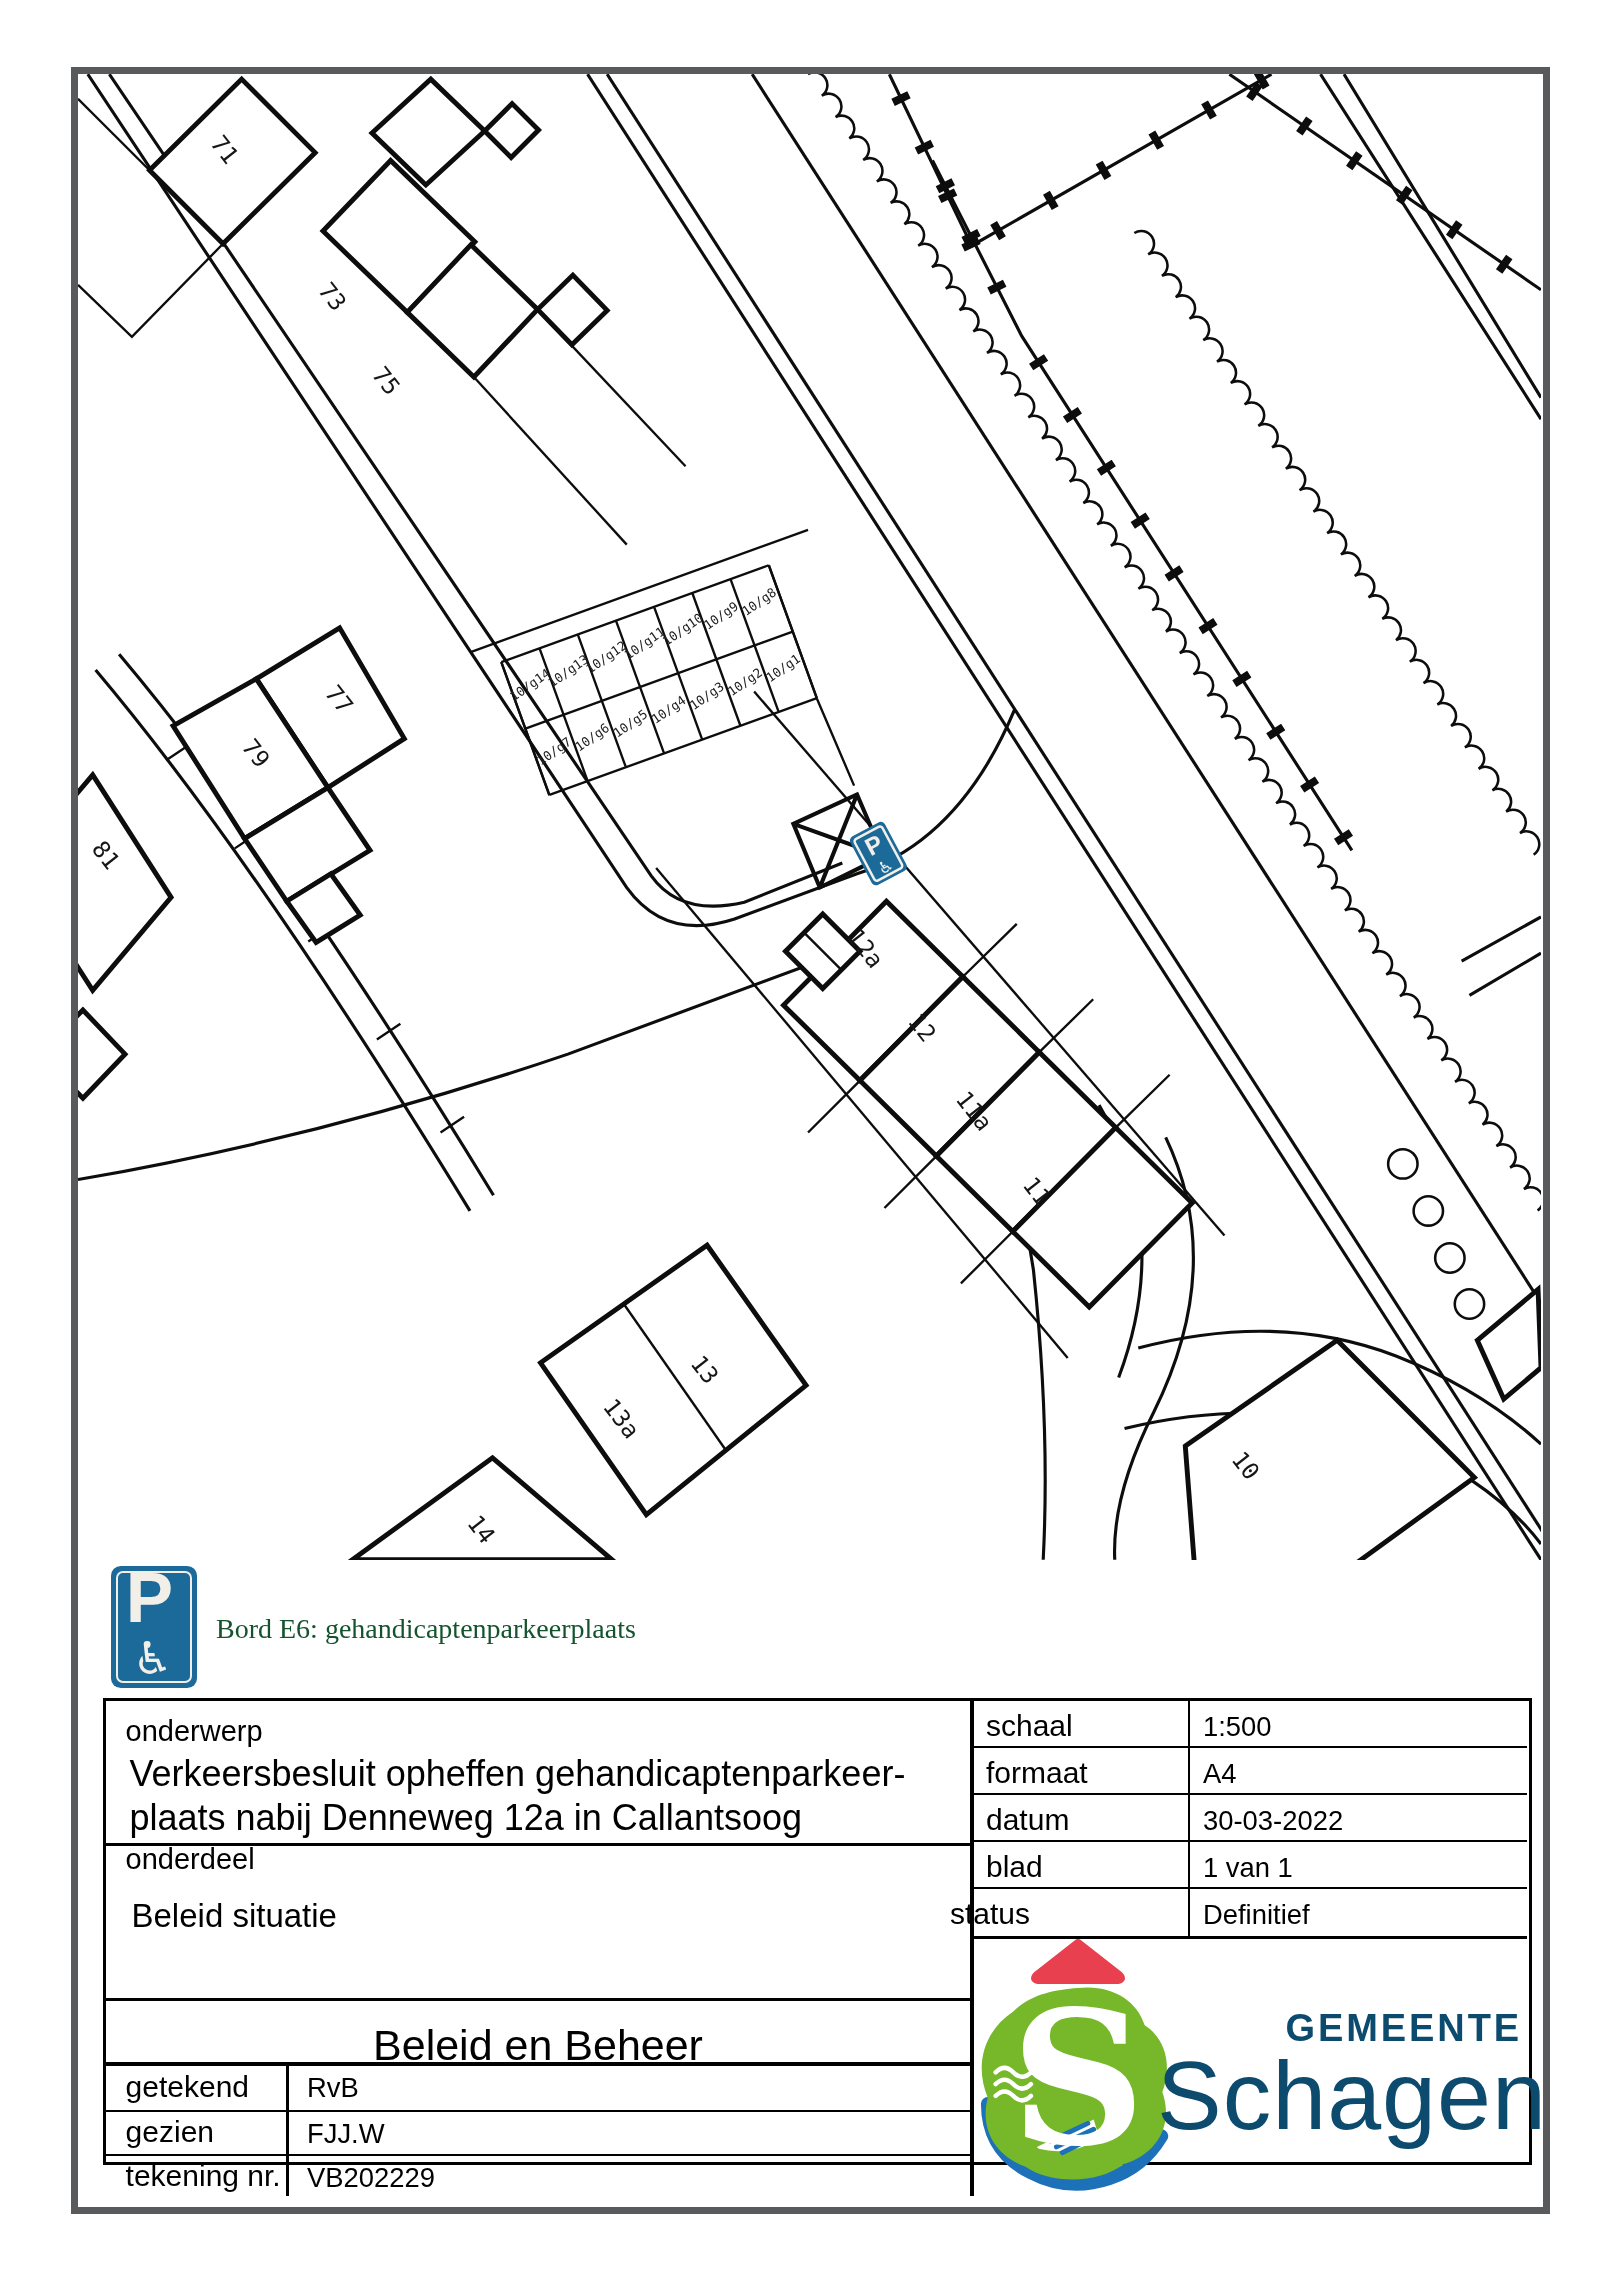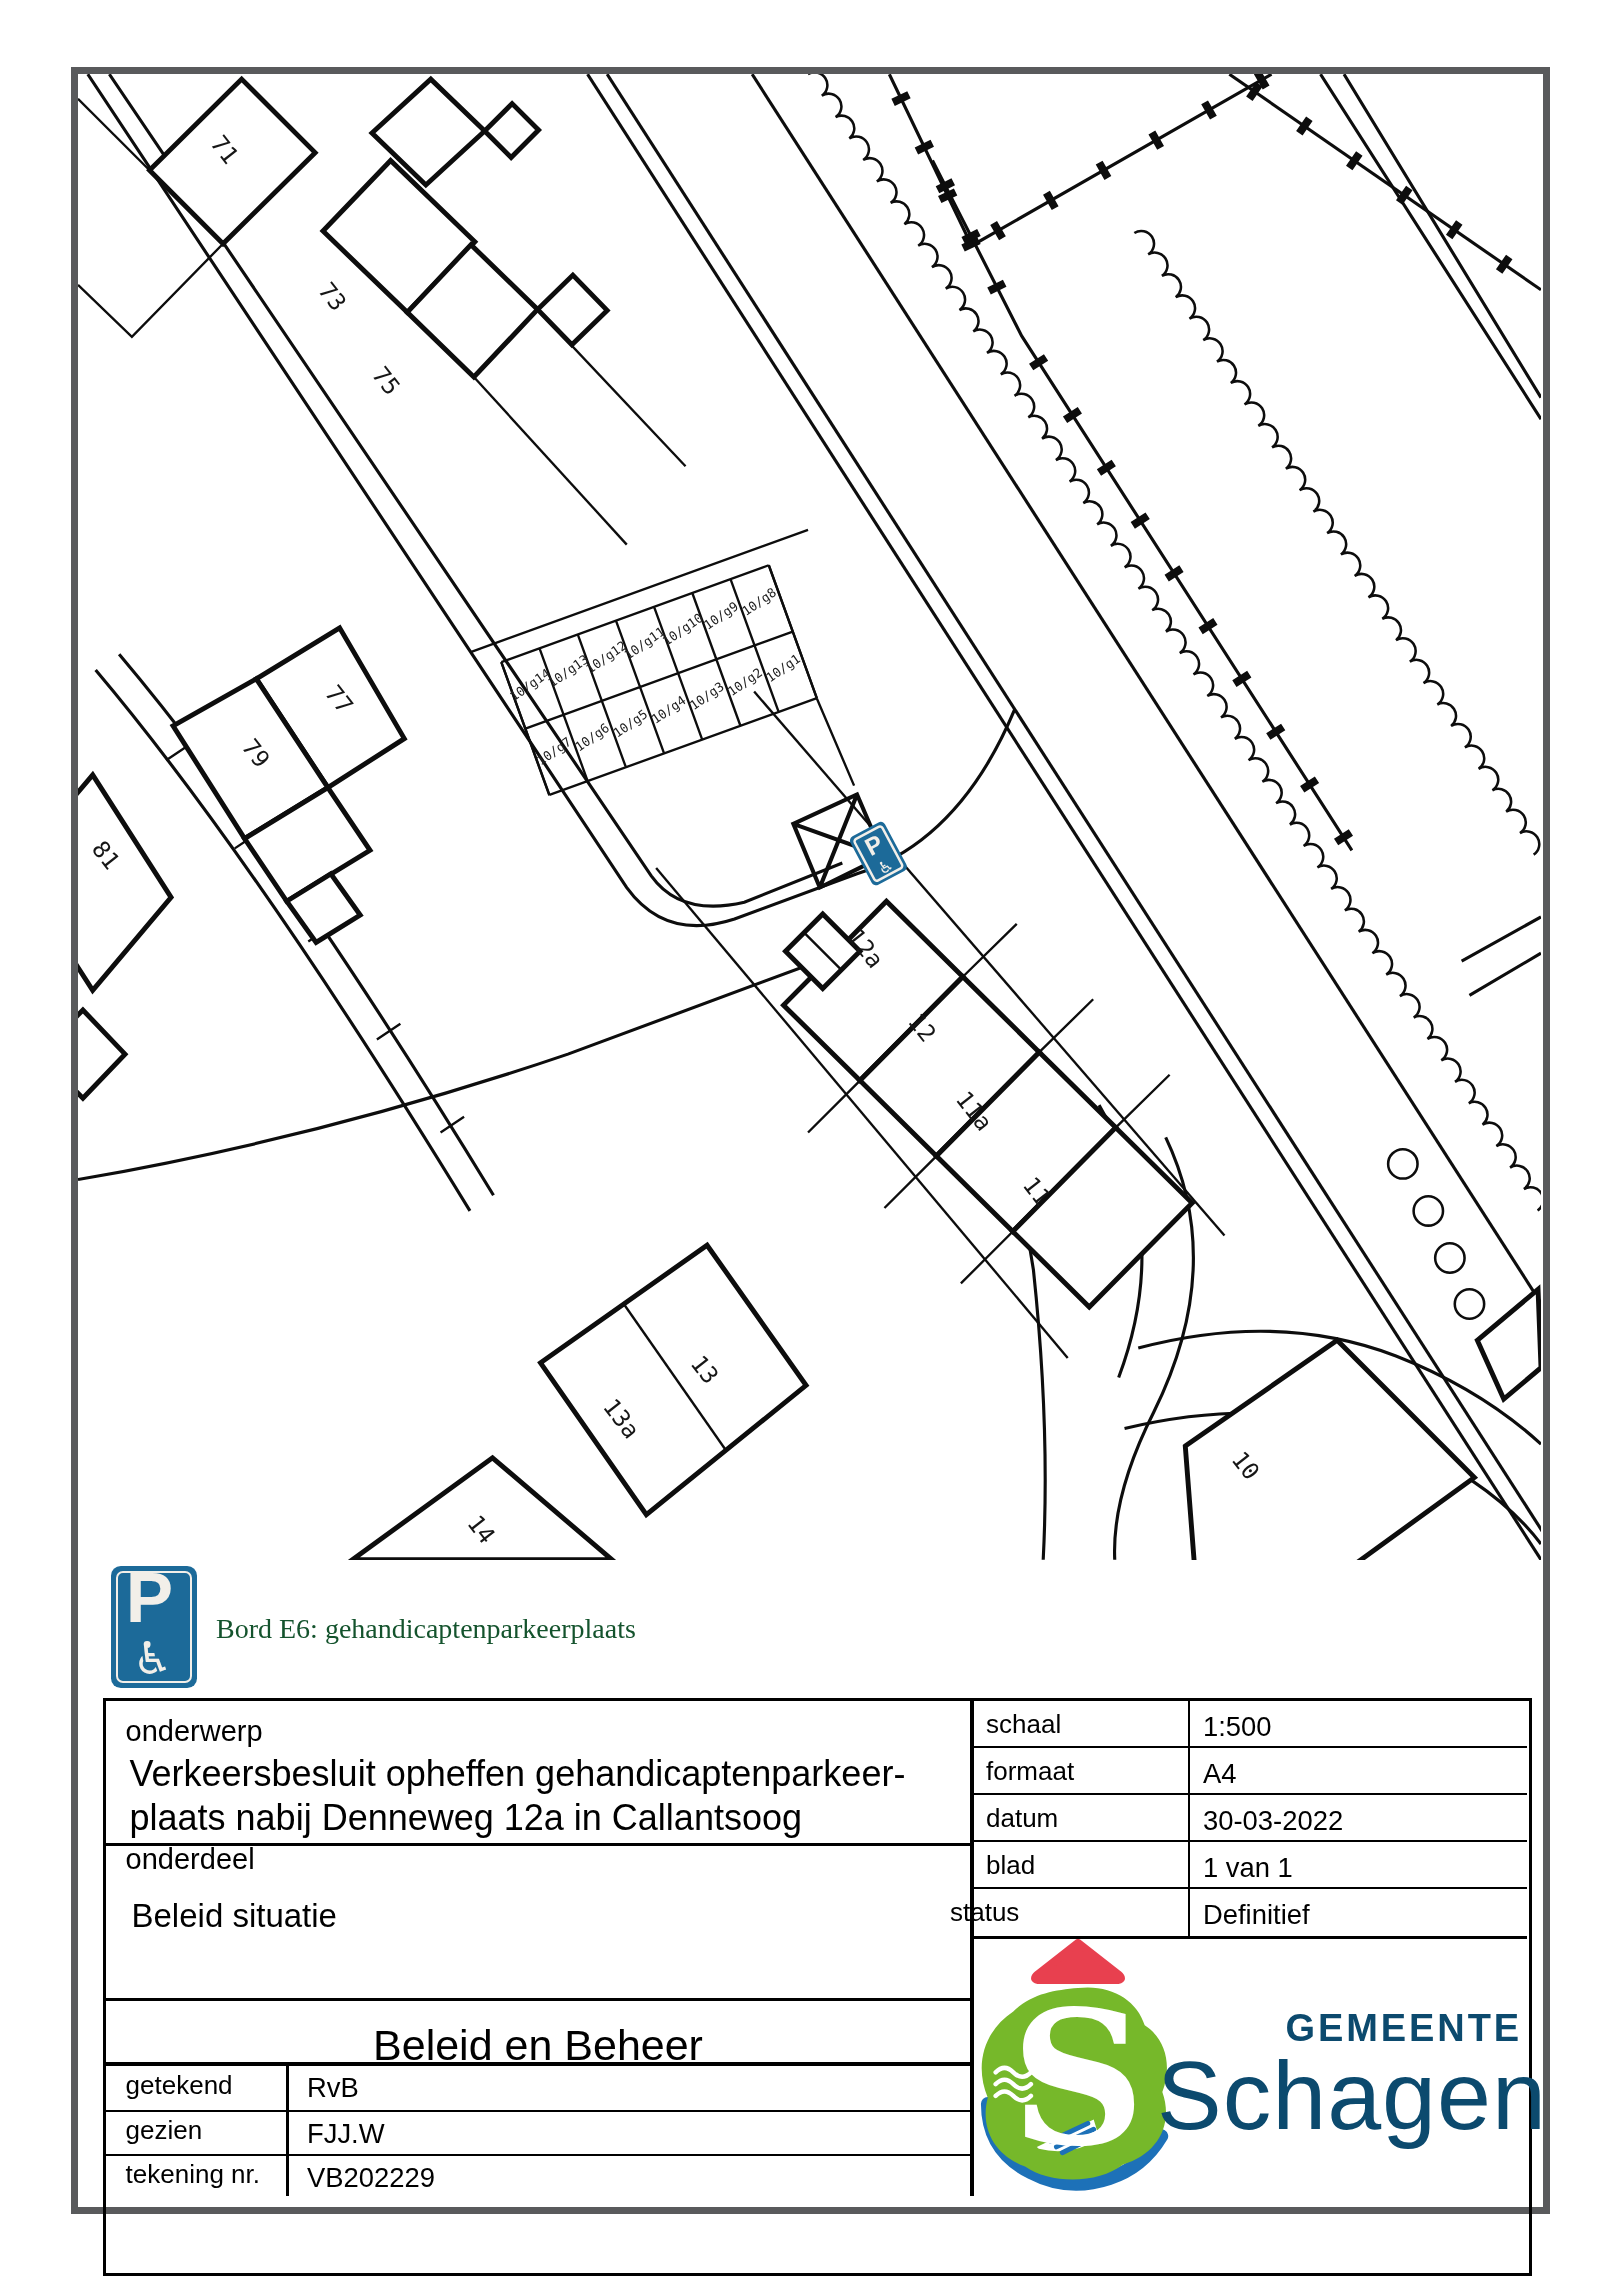--- a/index.html
+++ b/index.html
@@ -22,30 +22,30 @@
   .e6sign{position:absolute;width:86px;height:122px;background:#1c6a99;border-radius:9.8px;}
   .e6sign .inner{position:absolute;inset:4.9px;border:2.9px solid #f2efe9;border-radius:6.9px;}
   .e6sign .p{position:absolute;top:-8.8px;left:14.7px;font-size:71px;font-weight:bold;color:#f2efe9;
              font-family:"Liberation Sans",sans-serif;}
   .e6sign .wc{position:absolute;bottom:2.9px;left:21.6px;font-size:45px;color:#f2efe9;
               font-family:"DejaVu Sans",sans-serif;}
   #legend-sign{left:111px;top:1566px;}
   #legend-label{position:absolute;left:216px;top:1613px;
                 font-family:Liberation Serif, serif;font-size:28px;color:#14532d;}
   
-  #tb{position:absolute;left:103px;top:1698px;width:1429px;height:578px;
+  #tb{position:absolute;left:103px;top:1698px;width:1429px;height:467px;
       border:3.9px solid #000;box-sizing:border-box;}
   .abs{position:absolute;}
   .hl{position:absolute;background:#000;}
   .vl{position:absolute;background:#000;}
   .ow-label{font-size:29px;}
   .ow-val{font-size:36px;line-height:44px;}
   .od-val{font-size:33px;}
   .bh{font-size:43px;text-align:center;}
-  .lab{font-size:26px;}
+  .lab{font-size:30px;}
   .val{font-size:27.4px;}
   
   #emblem{position:absolute;left:968px;top:1939px;}
   #logo-text{position:absolute;left:1157px;top:2007px;width:365px;text-align:right;color:#0c4a6e;}
   #logo-text .gem{font-size:38px;font-weight:bold;letter-spacing:2.9px;}
   #logo-text .sch{font-size:97px;margin-top:-9.8px;letter-spacing:1px;}
 </style>
 </head>
 <body>
 

